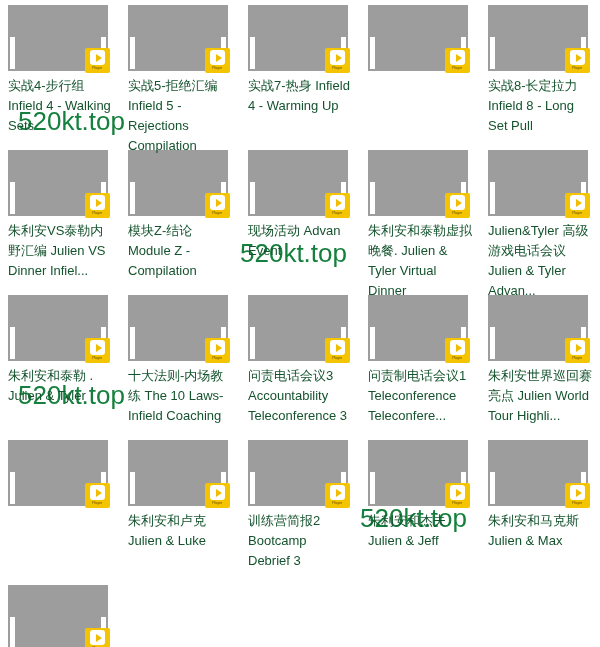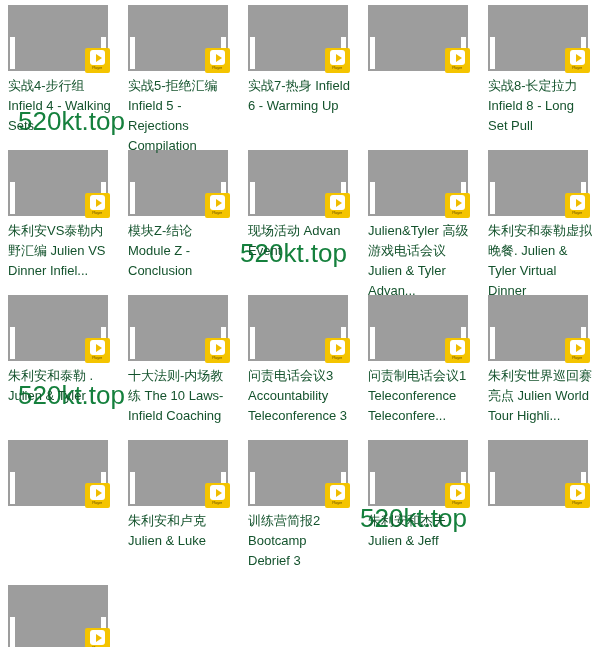--- a/index.html
+++ b/index.html
@@ -176,21 +176,21 @@
           <i></i>
           <i></i>
         </div>
         <div class="badge">
           <div class="pbox">
             <div class="ptri"></div>
           </div>
           <div class="plabel">Player</div>
         </div>
       </div>
-      <div class="title">实战7-热身 Infield 6 - Warming Up</div>
+      <div class="title">实战7-热身 Infield 4 - Warming Up</div>
     </div>
     <div class="card">
       <div class="thumb-wrap">
         <div class="rail">
           <i></i>
           <i></i>
           <i></i>
           <i></i>
           <i></i>
           <i></i>
@@ -313,21 +313,21 @@
           <i></i>
           <i></i>
         </div>
         <div class="badge">
           <div class="pbox">
             <div class="ptri"></div>
           </div>
           <div class="plabel">Player</div>
         </div>
       </div>
-      <div class="title">模块Z-结论 Module Z - Conclusion</div>
+      <div class="title">模块Z-结论 Module Z - Compilation</div>
     </div>
     <div class="card">
       <div class="thumb-wrap">
         <div class="rail">
           <i></i>
           <i></i>
           <i></i>
           <i></i>
           <i></i>
           <i></i>
@@ -362,20 +362,54 @@
           <i></i>
           <i></i>
           <i></i>
           <i></i>
           <i></i>
           <i></i>
           <i></i>
           <i></i>
         </div>
         <div class="shot">
+          <div class="layer" style="background-image: radial-gradient(16% 18% at 62% 30%, rgb(255, 240, 192) 0%, rgba(0, 0, 0, 0) 70%), radial-gradient(30% 34% at 48% 40%, rgb(255, 210, 122) 0%, rgb(208, 122, 24) 35%, rgba(120, 50, 10, 0.5) 60%, rgba(0, 0, 0, 0) 82%), linear-gradient(rgb(18, 12, 7) 0%, rgb(10, 7, 5) 100%);"></div>
+        </div>
+        <div class="rail">
+          <i></i>
+          <i></i>
+          <i></i>
+          <i></i>
+          <i></i>
+          <i></i>
+          <i></i>
+          <i></i>
+        </div>
+        <div class="badge">
+          <div class="pbox">
+            <div class="ptri"></div>
+          </div>
+          <div class="plabel">Player</div>
+        </div>
+      </div>
+      <div class="title">朱利安和泰勒虚拟晚餐. Julien &amp; Tyler Virtual Dinner</div>
+    </div>
+    <div class="card">
+      <div class="thumb-wrap">
+        <div class="rail">
+          <i></i>
+          <i></i>
+          <i></i>
+          <i></i>
+          <i></i>
+          <i></i>
+          <i></i>
+          <i></i>
+        </div>
+        <div class="shot">
           <div class="layer" style="background-image: radial-gradient(44% 30% at 20% 22%, rgba(240, 215, 190, 0.7) 0%, rgba(0, 0, 0, 0) 75%), radial-gradient(30% 22% at 52% 44%, rgb(46, 78, 116) 0%, rgba(60, 90, 130, 0.5) 45%, rgba(0, 0, 0, 0) 80%), linear-gradient(rgb(201, 163, 133) 0%, rgb(178, 138, 104) 55%, rgb(141, 106, 76) 100%);"></div>
         </div>
         <div class="rail">
           <i></i>
           <i></i>
           <i></i>
           <i></i>
           <i></i>
           <i></i>
           <i></i>
@@ -396,54 +430,20 @@
           <i></i>
           <i></i>
           <i></i>
           <i></i>
           <i></i>
           <i></i>
           <i></i>
           <i></i>
         </div>
         <div class="shot">
-          <div class="layer" style="background-image: radial-gradient(16% 18% at 62% 30%, rgb(255, 240, 192) 0%, rgba(0, 0, 0, 0) 70%), radial-gradient(30% 34% at 48% 40%, rgb(255, 210, 122) 0%, rgb(208, 122, 24) 35%, rgba(120, 50, 10, 0.5) 60%, rgba(0, 0, 0, 0) 82%), linear-gradient(rgb(18, 12, 7) 0%, rgb(10, 7, 5) 100%);"></div>
-        </div>
-        <div class="rail">
-          <i></i>
-          <i></i>
-          <i></i>
-          <i></i>
-          <i></i>
-          <i></i>
-          <i></i>
-          <i></i>
-        </div>
-        <div class="badge">
-          <div class="pbox">
-            <div class="ptri"></div>
-          </div>
-          <div class="plabel">Player</div>
-        </div>
-      </div>
-      <div class="title">朱利安和泰勒虚拟晚餐. Julien &amp; Tyler Virtual Dinner</div>
-    </div>
-    <div class="card">
-      <div class="thumb-wrap">
-        <div class="rail">
-          <i></i>
-          <i></i>
-          <i></i>
-          <i></i>
-          <i></i>
-          <i></i>
-          <i></i>
-          <i></i>
-        </div>
-        <div class="shot">
           <div class="layer" style="background-image: radial-gradient(22% 30% at 22% 36%, rgba(120, 100, 80, 0.35) 0%, rgba(0, 0, 0, 0) 80%), radial-gradient(30% 44% at 55% 44%, rgb(107, 91, 72) 0%, rgba(40, 32, 24, 0.6) 55%, rgba(0, 0, 0, 0) 85%), linear-gradient(rgb(23, 18, 15) 0%, rgb(9, 7, 6) 100%);"></div>
         </div>
         <div class="rail">
           <i></i>
           <i></i>
           <i></i>
           <i></i>
           <i></i>
           <i></i>
           <i></i>
@@ -754,20 +754,21 @@
           <i></i>
           <i></i>
         </div>
         <div class="badge">
           <div class="pbox">
             <div class="ptri"></div>
           </div>
           <div class="plabel">Player</div>
         </div>
       </div>
+      <div class="title">朱利安和马克斯 Julien &amp; Max</div>
     </div>
     <div class="card short">
       <div class="thumb-wrap">
         <div class="rail">
           <i></i>
           <i></i>
           <i></i>
           <i></i>
           <i></i>
           <i></i>

